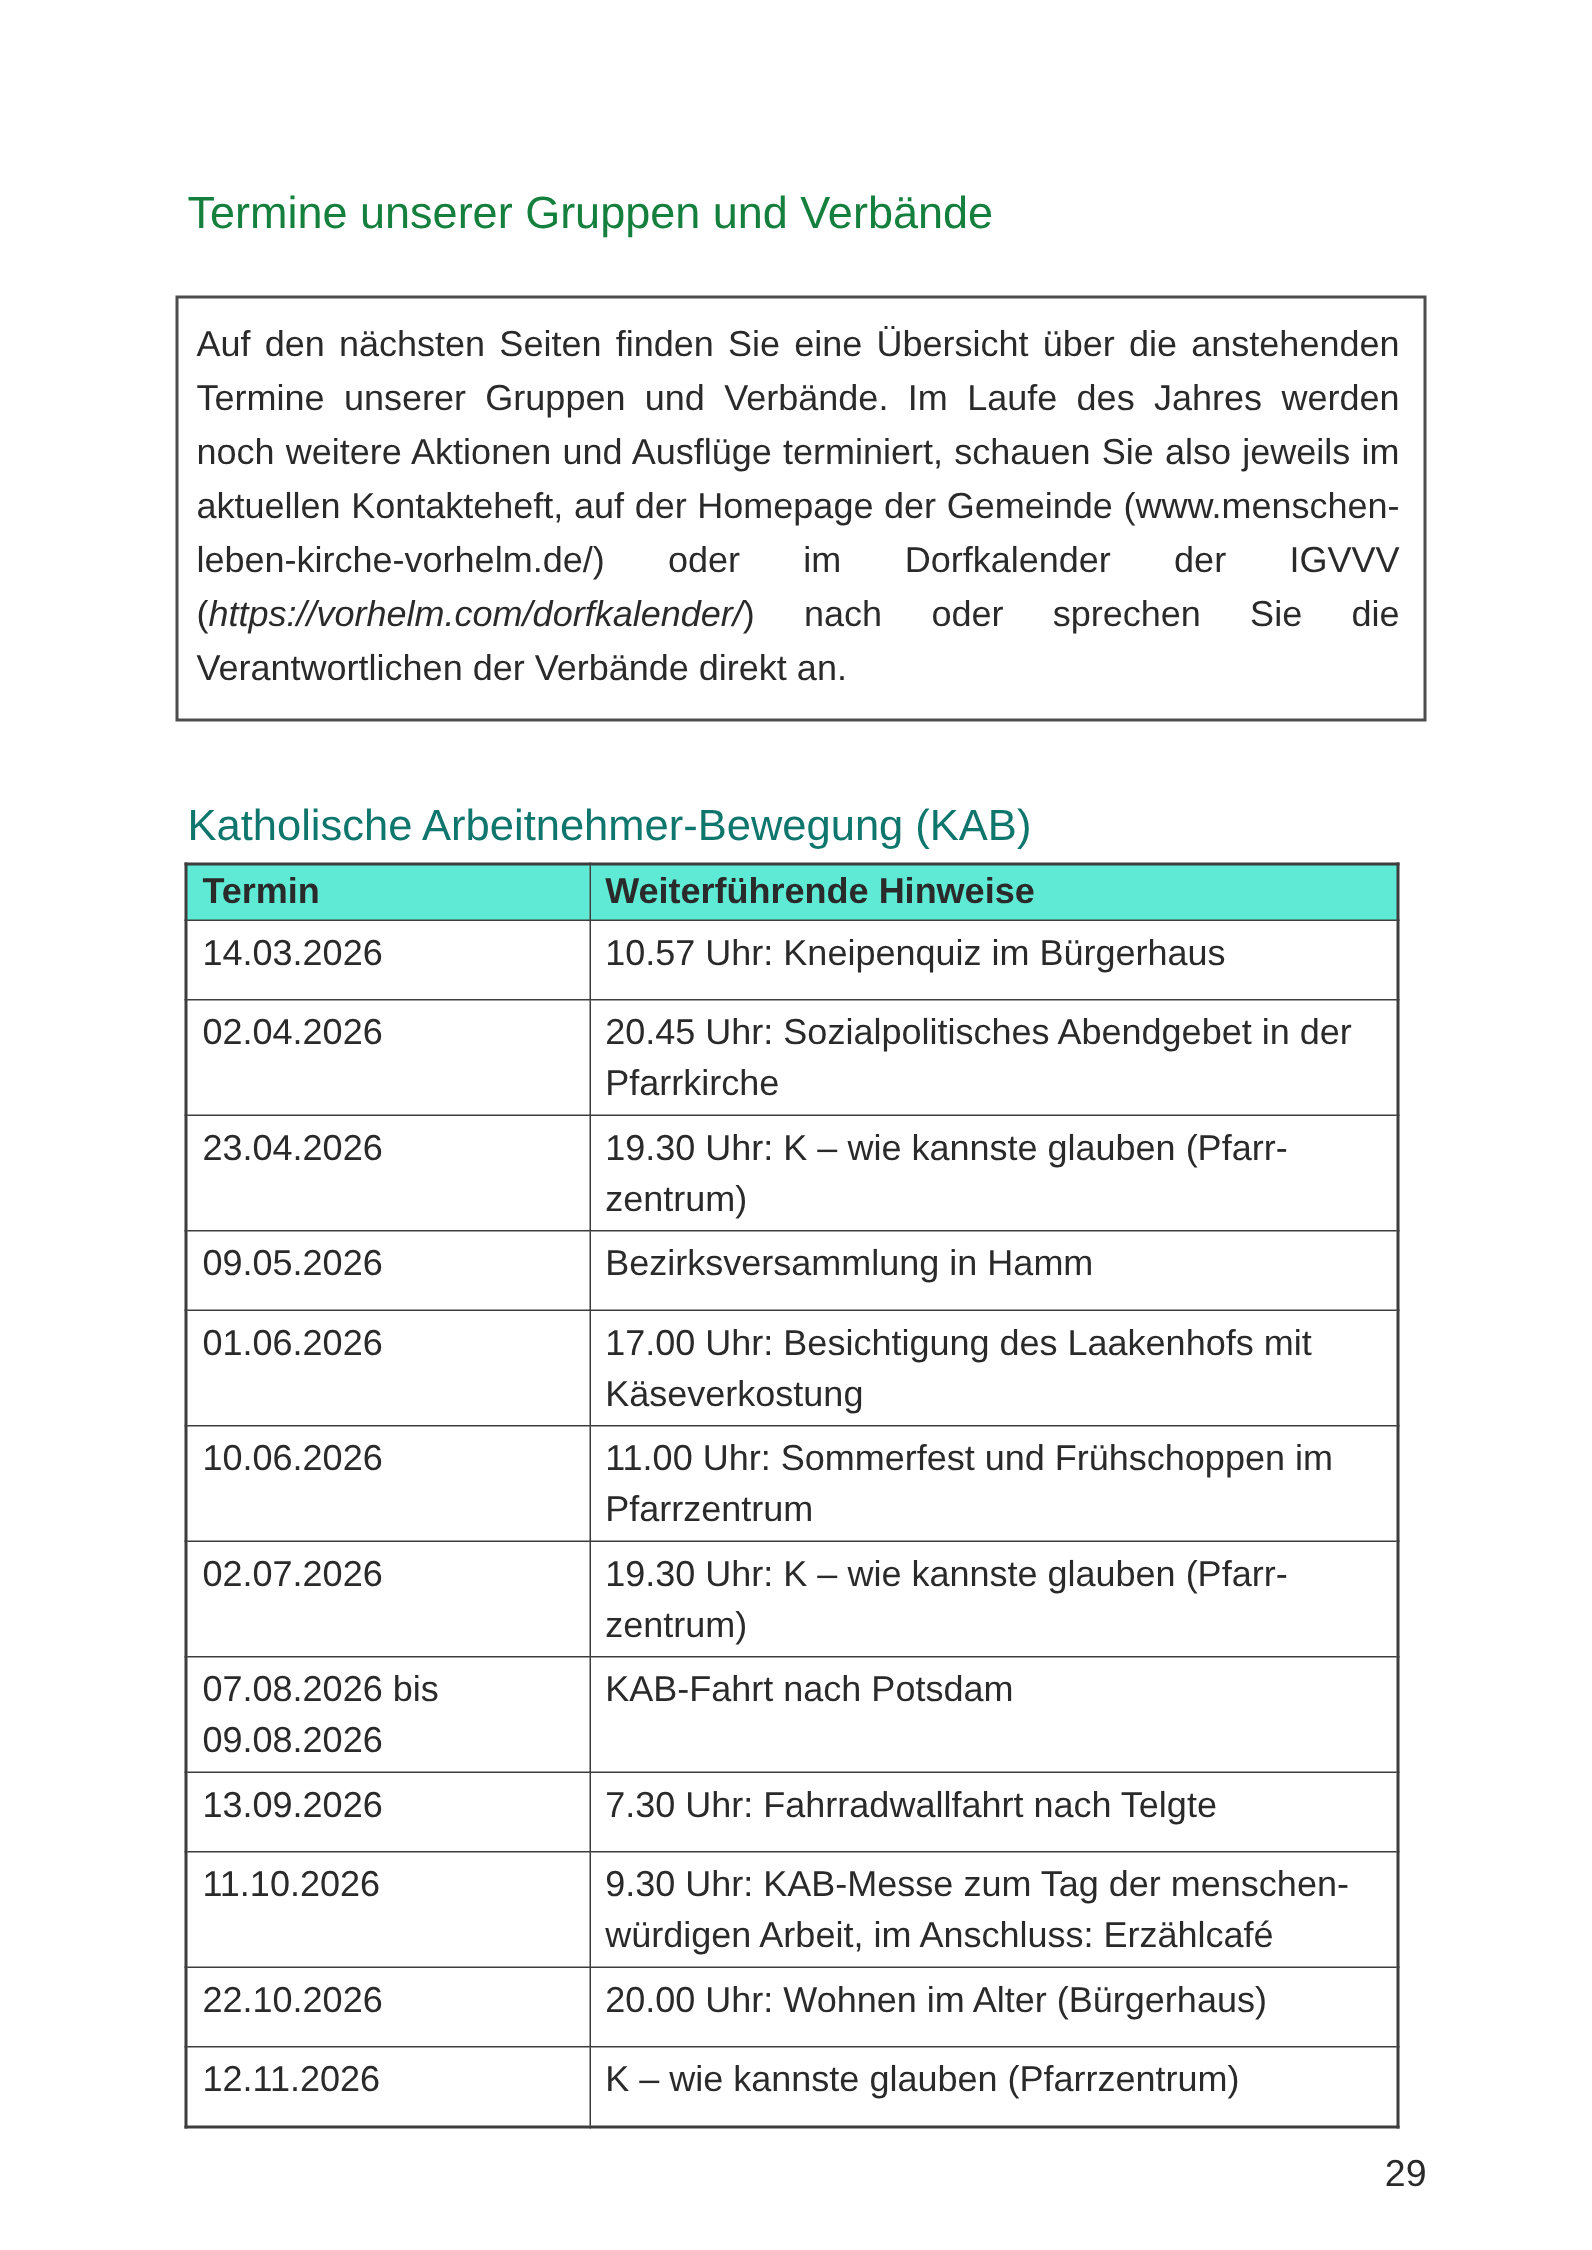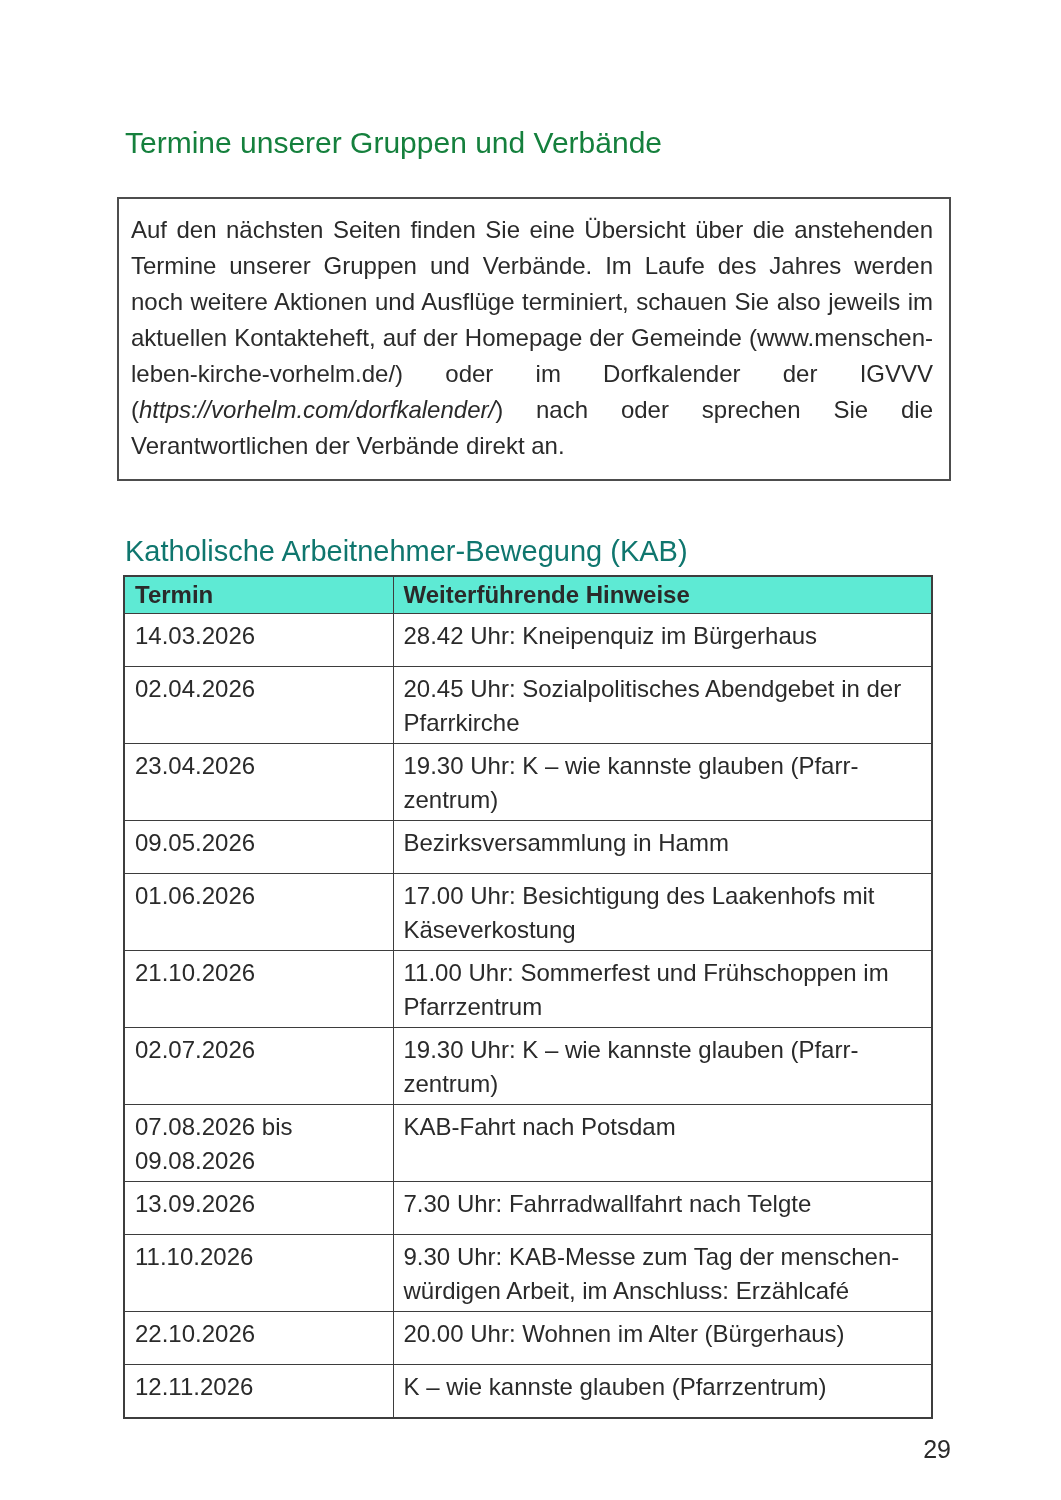--- a/index.html
+++ b/index.html
@@ -109,40 +109,40 @@
     </colgroup>
     <thead>
       <tr>
         <th>Termin</th>
         <th>Weiterführende Hinweise</th>
       </tr>
     </thead>
     <tbody>
       <tr class="single">
         <td>14.03.2026</td>
-        <td>28.42 Uhr: Kneipenquiz im Bürgerhaus</td>
+        <td>10.57 Uhr: Kneipenquiz im Bürgerhaus</td>
       </tr>
       <tr class="tall">
         <td>02.04.2026</td>
         <td>20.45 Uhr: Sozialpolitisches Abendgebet in der Pfarrkirche</td>
       </tr>
       <tr class="tall">
         <td>23.04.2026</td>
         <td>19.30 Uhr: K – wie kannste glauben (Pfarr-zentrum)</td>
       </tr>
       <tr class="single">
         <td>09.05.2026</td>
         <td>Bezirksversammlung in Hamm</td>
       </tr>
       <tr class="tall">
         <td>01.06.2026</td>
         <td>17.00 Uhr: Besichtigung des Laakenhofs mit Käseverkostung</td>
       </tr>
       <tr class="tall">
-        <td>21.10.2026</td>
+        <td>10.06.2026</td>
         <td>11.00 Uhr: Sommerfest und Frühschoppen im Pfarrzentrum</td>
       </tr>
       <tr class="tall">
         <td>02.07.2026</td>
         <td>19.30 Uhr: K – wie kannste glauben (Pfarr-zentrum)</td>
       </tr>
       <tr class="tall">
         <td>07.08.2026 bis 09.08.2026</td>
         <td>KAB-Fahrt nach Potsdam</td>
       </tr>

